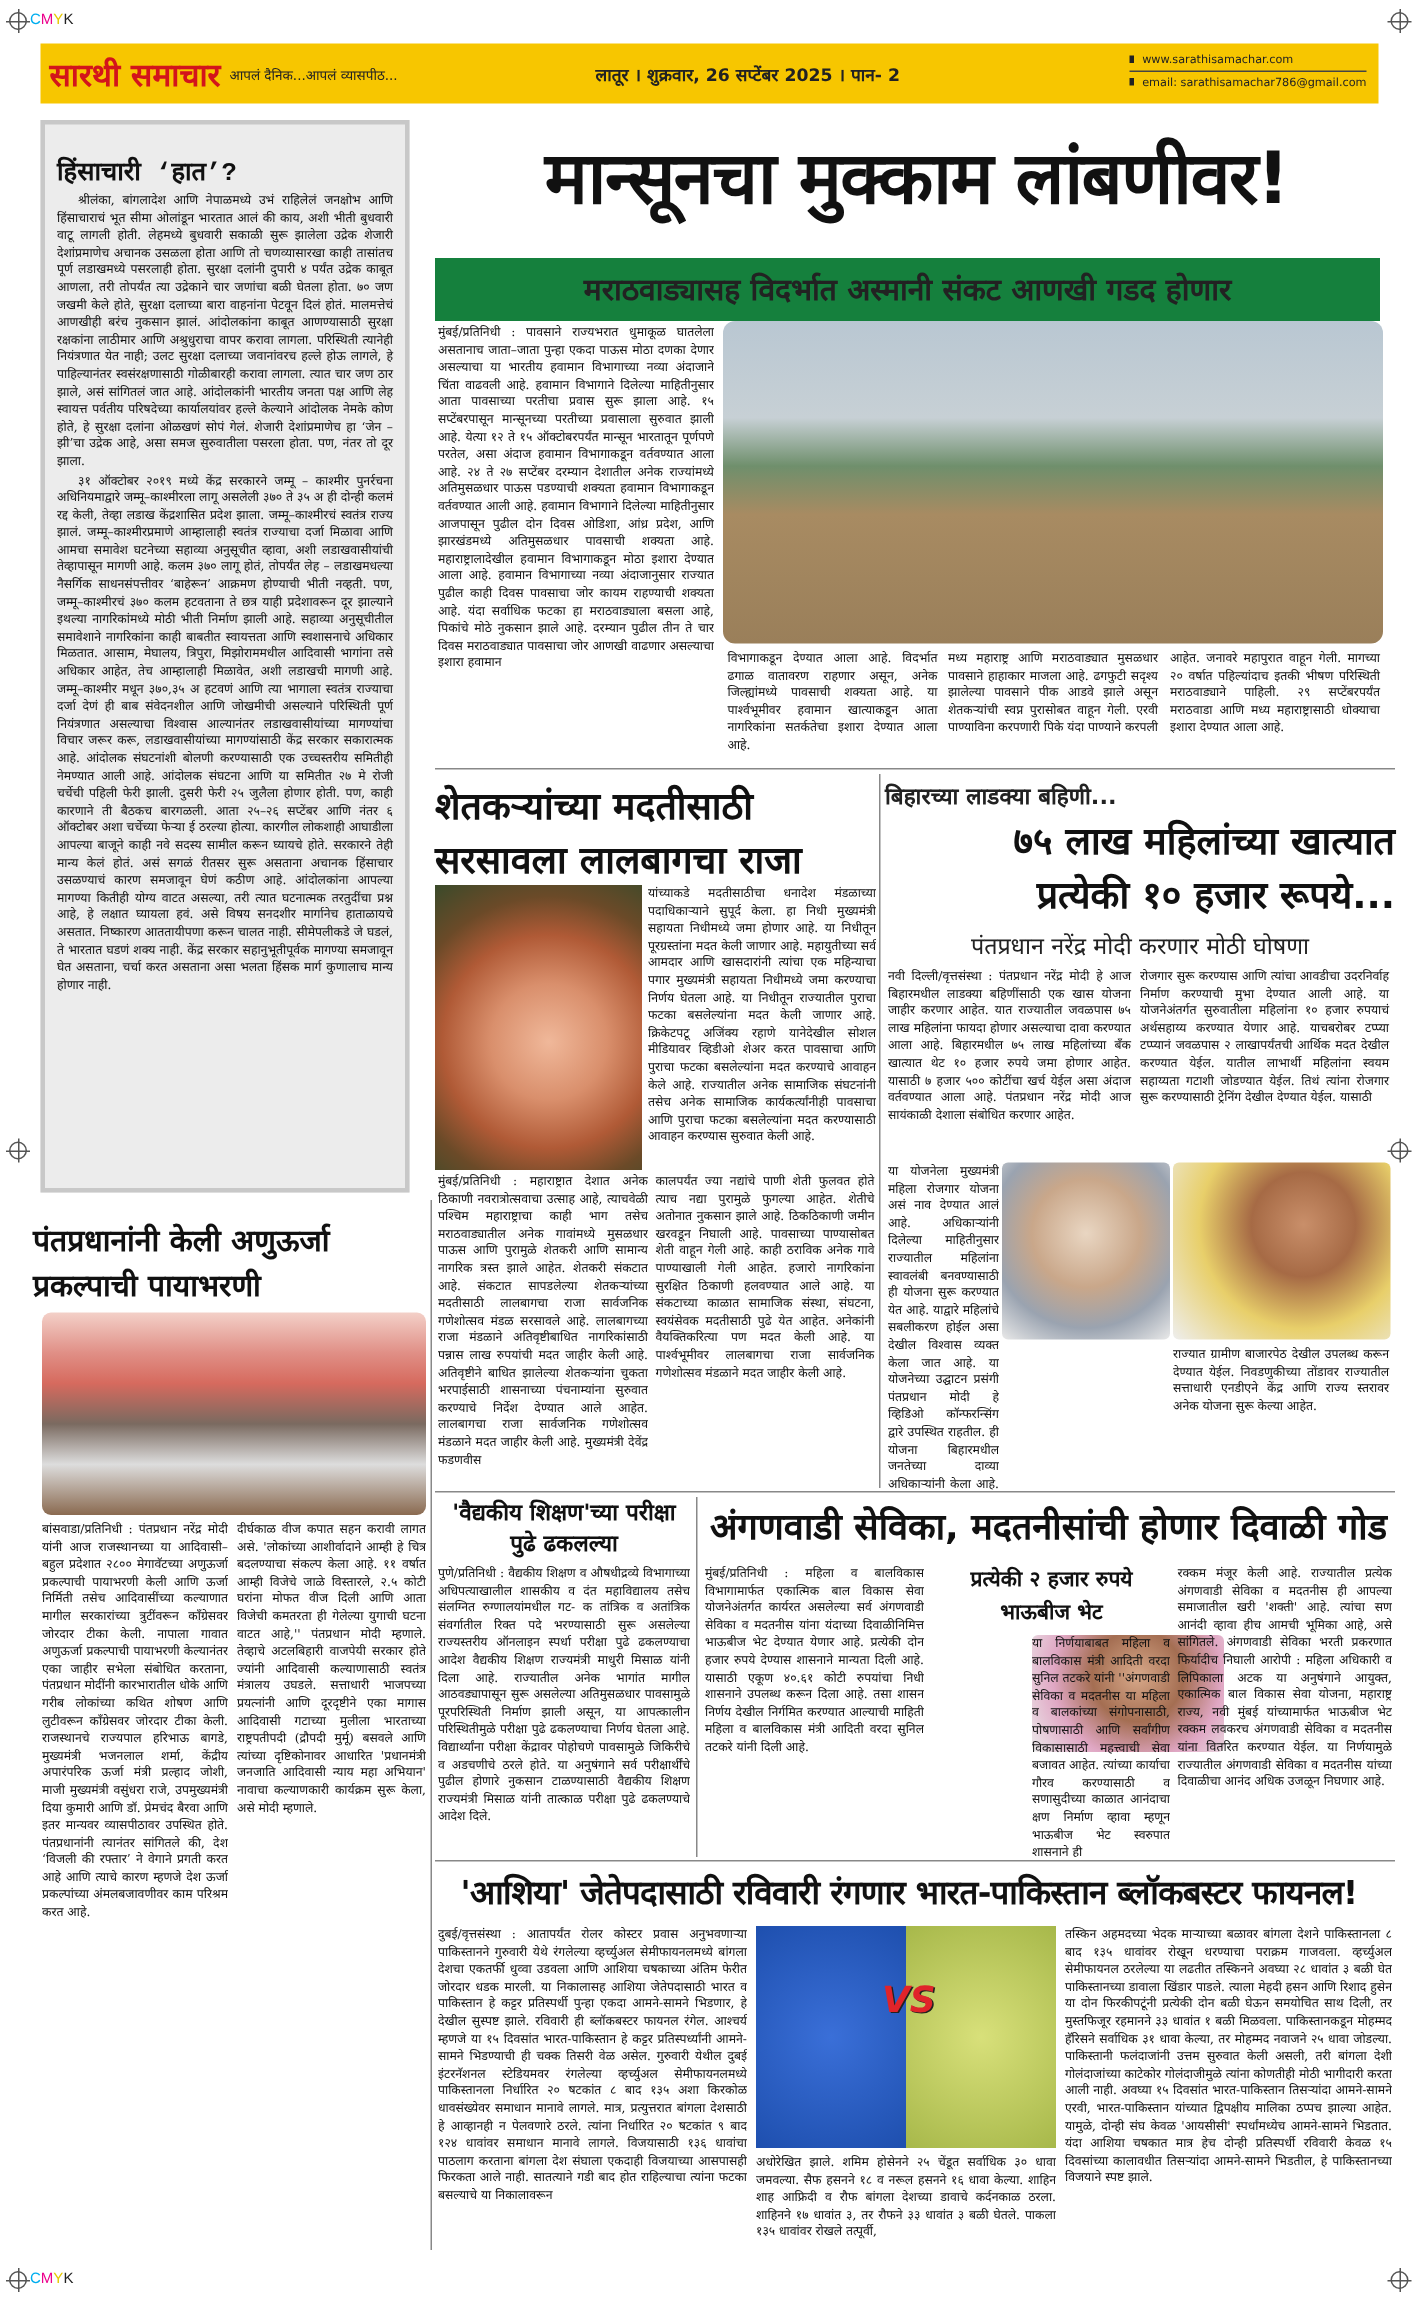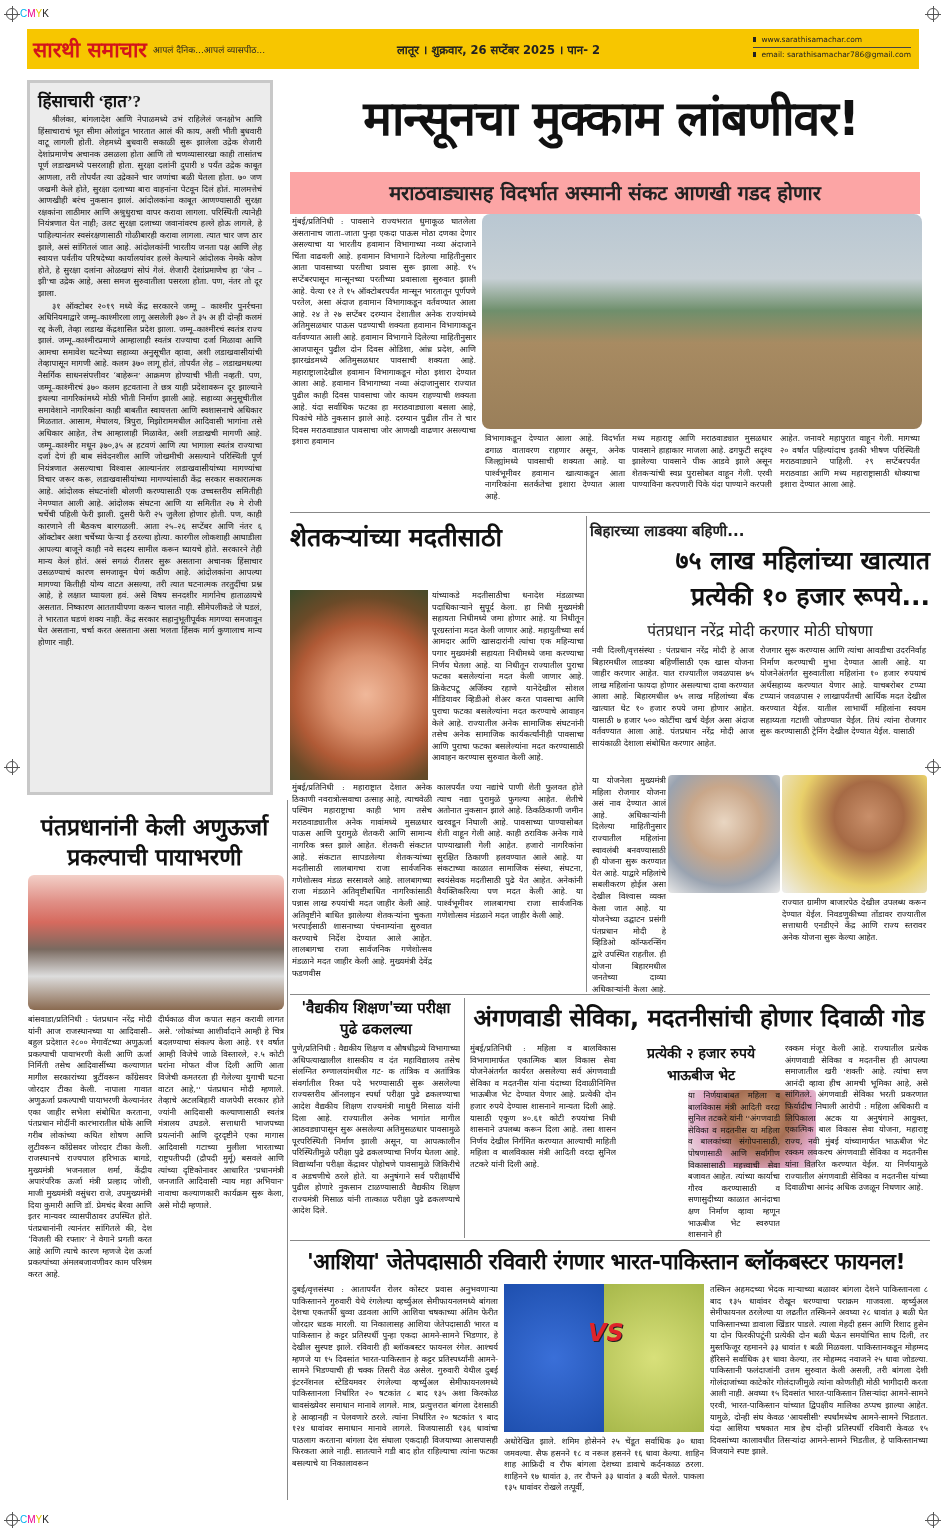--- a/index.html
+++ b/index.html
@@ -13,41 +13,41 @@
   .brand { color: #d3141b; font-weight: bold; font-size: 21px; font-family: "DejaVu Sans", sans-serif; }
   .tagline { font-size: 9px; margin-left: 6px; color: #222; }
   .dateline { position: absolute; left: 370px; font-size: 11.5px; font-weight: bold; color: #222; }
   .contact { position: absolute; right: 8px; top: 4px; font-size: 7.5px; line-height: 14px; color: #222; }
   .contact div { border-bottom: 1px solid #444; padding-left: 8px; position: relative; }
   .contact div:last-child { border-bottom: none; }
   .contact div::before { content: ""; position: absolute; left: 0; top: 4px; width: 3px; height: 5px; background: #222; }
 
   .editorial { position: absolute; left: 27px; top: 80px; width: 246px; height: 715px; background: #ececec; border: 3px solid #c8c8c8; padding: 4px 8px; }
   .ed-title { font-family: "DejaVu Serif", serif; font-style: italic; font-weight: bold; font-size: 32px; text-align: center; text-decoration: underline; }
-  .ed-head { font-size: 17px; font-weight: bold; margin: 2px 0 2px; font-family: Liberation Serif, serif; }
+  .ed-head { font-size: 17px; font-weight: bold; margin: 15px 0 2px; font-family: Liberation Mono, monospace; }
   .body-text { font-size: 8.2px; line-height: 11.6px; text-align: justify; font-family: "DejaVu Serif", serif; }
   .body-text p { text-indent: 14px; margin-bottom: 1px; }
 
   .main-head { position: absolute; left: 292px; top: 84px; width: 638px; text-align: center; font-size: 48px; font-weight: bold; letter-spacing: -1px; font-family: "DejaVu Sans", sans-serif; }
-  .sub-bar { position: absolute; left: 290px; top: 172px; width: 630px; height: 42px; background: #fca5a5; text-align: center; font-size: 20px; line-height: 42px; font-weight: bold; color: #222; }
+  .sub-bar { position: absolute; left: 290px; top: 172px; width: 630px; height: 42px; background: #15803d; text-align: center; font-size: 20px; line-height: 42px; font-weight: bold; color: #222; }
   .col { position: absolute; }
   .photo { position: absolute; border-radius: 8px; overflow: hidden; }
   .flood { left: 482px; top: 214px; width: 440px; height: 215px; background: linear-gradient(180deg, #b9c7d2 0%, #c7d0d5 30%, #6f8f6c 45%, #a88b62 60%, #9a7f5a 100%); }
   .divider-h { position: absolute; height: 1px; background: #888; }
   .divider-v { position: absolute; width: 1px; background: #888; }
 
   .ganesh-head { position: absolute; left: 290px; top: 520px; width: 292px; text-align: left; font-size: 25px; font-weight: bold; line-height: 36px; }
   .ganesh-photo { left: 290px; top: 590px; width: 138px; height: 190px; border-radius: 0; background: radial-gradient(circle at 55% 55%, #f0b89a 0%, #d98f6c 30%, #b05a36 55%, #6b4a28 75%, #3a4a2a 100%); }
   .bihar-kicker { position: absolute; left: 590px; top: 520px; font-size: 15px; font-weight: bold; color: #222; }
   .bihar-head { position: absolute; left: 590px; top: 543px; width: 340px; text-align: right; font-size: 25px; font-weight: bold; line-height: 36px; }
   .bihar-sub { position: absolute; left: 590px; top: 619px; width: 340px; text-align: center; font-size: 15.5px; font-weight: normal; color: #222; }
   .modi-photo { left: 668px; top: 775px; width: 112px; height: 118px; border-radius: 4px; background: radial-gradient(circle at 50% 40%, #e9d6c2 0%, #c9a78a 40%, #9aa3b0 70%, #e9e9e9 100%); }
   .woman-photo { left: 782px; top: 775px; width: 145px; height: 118px; border-radius: 4px; background: radial-gradient(circle at 60% 35%, #c98f6a 0%, #a66a45 30%, #e8cf6a 60%, #eeeeee 100%); }
 
-  .nuclear-head { position: absolute; left: 22px; top: 812px; width: 265px; text-align: center; font-size: 23px; font-weight: bold; line-height: 30px; }
+  .nuclear-head { position: absolute; left: 22px; top: 812px; width: 265px; font-size: 20px; font-weight: bold; line-height: 30px; }
   .rally-photo { left: 28px; top: 875px; width: 256px; height: 135px; border-radius: 6px; background: linear-gradient(180deg, #f3d0c8 0%, #e08f86 20%, #d66a5e 35%, #7a6a60 55%, #ddd 75%, #8a6a50 100%); }
 
   .exam-head { position: absolute; left: 290px; top: 998px; width: 172px; text-align: center; font-size: 15px; font-weight: bold; line-height: 21px; }
   .anganwadi-head { position: absolute; left: 468px; top: 1000px; width: 462px; text-align: center; font-size: 24px; font-weight: bold; }
   .anganwadi-sub { position: absolute; left: 622px; top: 1042px; width: 158px; text-align: center; font-size: 14px; font-weight: bold; line-height: 22px; }
   .minister-photo { left: 688px; top: 1090px; width: 128px; height: 78px; border-radius: 4px; background: radial-gradient(circle at 55% 35%, #d8a98a 0%, #a46e52 35%, #e0a7c4 65%, #ececec 100%); }
 
   .asia-head { position: absolute; left: 282px; top: 1245px; width: 648px; text-align: center; font-size: 22px; font-weight: bold; letter-spacing: -0.5px; }
   .cricket-photo { left: 504px; top: 1284px; width: 200px; height: 148px; border-radius: 0; display: flex; }
   .cricket-photo .left { width: 50%; background: radial-gradient(circle at 50% 50%, #3a6fd8 0%, #1e4fae 100%); }
@@ -88,20 +88,21 @@
 <div class="sub-bar">मराठवाड्यासह विदर्भात अस्मानी संकट आणखी गडद होणार</div>
 <div class="col body-text" style="left:292px;top:216px;width:184px;height:295px;overflow:hidden;">मुंबई/प्रतिनिधी : पावसाने राज्यभरात धुमाकूळ घातलेला असतानाच जाता–जाता पुन्हा एकदा पाऊस मोठा दणका देणार असल्याचा या भारतीय हवामान विभागाच्या नव्या अंदाजाने चिंता वाढवली आहे. हवामान विभागाने दिलेल्या माहितीनुसार आता पावसाच्या परतीचा प्रवास सुरू झाला आहे. १५ सप्टेंबरपासून मान्सूनच्या परतीच्या प्रवासाला सुरुवात झाली आहे. येत्या १२ ते १५ ऑक्टोबरपर्यंत मान्सून भारतातून पूर्णपणे परतेल, असा अंदाज हवामान विभागाकडून वर्तवण्यात आला आहे. २४ ते २७ सप्टेंबर दरम्यान देशातील अनेक राज्यांमध्ये अतिमुसळधार पाऊस पडण्याची शक्यता हवामान विभागाकडून वर्तवण्यात आली आहे. हवामान विभागाने दिलेल्या माहितीनुसार आजपासून पुढील दोन दिवस ओडिशा, आंध्र प्रदेश, आणि झारखंडमध्ये अतिमुसळधार पावसाची शक्यता आहे. महाराष्ट्रालादेखील हवामान विभागाकडून मोठा इशारा देण्यात आला आहे. हवामान विभागाच्या नव्या अंदाजानुसार राज्यात पुढील काही दिवस पावसाचा जोर कायम राहण्याची शक्यता आहे. यंदा सर्वाधिक फटका हा मराठवाड्याला बसला आहे, पिकांचे मोठे नुकसान झाले आहे. दरम्यान पुढील तीन ते चार दिवस मराठवाड्यात पावसाचा जोर आणखी वाढणार असल्याचा इशारा हवामान</div>
 <div class="photo flood"></div>
 <div class="col body-text" style="left:485px;top:433px;width:140px;">विभागाकडून देण्यात आला आहे. विदर्भात ढगाळ वातावरण राहणार असून, अनेक जिल्ह्यांमध्ये पावसाची शक्यता आहे. या पार्श्वभूमीवर हवामान खात्याकडून आता नागरिकांना सतर्कतेचा इशारा देण्यात आला आहे.</div>
 <div class="col body-text" style="left:632px;top:433px;width:140px;">मध्य महाराष्ट्र आणि मराठवाड्यात मुसळधार पावसाने हाहाकार माजला आहे. ढगफुटी सदृश्य झालेल्या पावसाने पीक आडवे झाले असून शेतकऱ्यांची स्वप्न पुरासोबत वाहून गेली. एरवी पाण्याविना करपणारी पिके यंदा पाण्याने करपली</div>
 <div class="col body-text" style="left:780px;top:433px;width:140px;">आहेत. जनावरे महापुरात वाहून गेली. मागच्या २० वर्षात पहिल्यांदाच इतकी भीषण परिस्थिती मराठवाड्याने पाहिली. २९ सप्टेंबरपर्यंत मराठवाडा आणि मध्य महाराष्ट्रासाठी धोक्याचा इशारा देण्यात आला आहे.</div>
 <div class="divider-h" style="left:290px;top:512px;width:640px;"></div>
 
 <div class="ganesh-head">
   <div>शेतकऱ्यांच्या मदतीसाठी</div>
+  <div>सरसावला लालबागचा राजा</div>
 </div>
 <div class="photo ganesh-photo"></div>
 <div class="col body-text" style="left:432px;top:590px;width:152px;height:190px;overflow:hidden;">यांच्याकडे मदतीसाठीचा धनादेश मंडळाच्या पदाधिकाऱ्याने सुपूर्द केला. हा निधी मुख्यमंत्री सहायता निधीमध्ये जमा होणार आहे. या निधीतून पूरग्रस्तांना मदत केली जाणार आहे. महायुतीच्या सर्व आमदार आणि खासदारांनी त्यांचा एक महिन्याचा पगार मुख्यमंत्री सहायता निधीमध्ये जमा करण्याचा निर्णय घेतला आहे. या निधीतून राज्यातील पुराचा फटका बसलेल्यांना मदत केली जाणार आहे. क्रिकेटपटू अजिंक्य रहाणे यानेदेखील सोशल मीडियावर व्हिडीओ शेअर करत पावसाचा आणि पुराचा फटका बसलेल्यांना मदत करण्याचे आवाहन केले आहे. राज्यातील अनेक सामाजिक संघटनांनी तसेच अनेक सामाजिक कार्यकर्त्यांनीही पावसाचा आणि पुराचा फटका बसलेल्यांना मदत करण्यासाठी आवाहन करण्यास सुरुवात केली आहे.</div>
 <div class="col body-text" style="left:292px;top:782px;width:140px;height:210px;overflow:hidden;">मुंबई/प्रतिनिधी : महाराष्ट्रात देशात अनेक ठिकाणी नवरात्रोत्सवाचा उत्साह आहे, त्याचवेळी पश्चिम महाराष्ट्राचा काही भाग तसेच मराठवाड्यातील अनेक गावांमध्ये मुसळधार पाऊस आणि पुरामुळे शेतकरी आणि सामान्य नागरिक त्रस्त झाले आहेत. शेतकरी संकटात आहे. संकटात सापडलेल्या शेतकऱ्यांच्या मदतीसाठी लालबागचा राजा सार्वजनिक गणेशोत्सव मंडळ सरसावले आहे. लालबागच्या राजा मंडळाने अतिवृष्टीबाधित नागरिकांसाठी पन्नास लाख रुपयांची मदत जाहीर केली आहे. अतिवृष्टीने बाधित झालेल्या शेतकऱ्यांना चुकता भरपाईसाठी शासनाच्या पंचनाम्यांना सुरुवात करण्याचे निर्देश देण्यात आले आहेत. लालबागचा राजा सार्वजनिक गणेशोत्सव मंडळाने मदत जाहीर केली आहे. मुख्यमंत्री देवेंद्र फडणवीस</div>
 <div class="col body-text" style="left:437px;top:782px;width:146px;height:210px;overflow:hidden;">कालपर्यंत ज्या नद्यांचे पाणी शेती फुलवत होते त्याच नद्या पुरामुळे फुगल्या आहेत. शेतीचे अतोनात नुकसान झाले आहे. ठिकठिकाणी जमीन खरवडून निघाली आहे. पावसाच्या पाण्यासोबत शेती वाहून गेली आहे. काही ठराविक अनेक गावे पाण्याखाली गेली आहेत. हजारो नागरिकांना सुरक्षित ठिकाणी हलवण्यात आले आहे. या संकटाच्या काळात सामाजिक संस्था, संघटना, स्वयंसेवक मदतीसाठी पुढे येत आहेत. अनेकांनी वैयक्तिकरित्या पण मदत केली आहे. या पार्श्वभूमीवर लालबागचा राजा सार्वजनिक गणेशोत्सव मंडळाने मदत जाहीर केली आहे.</div>
 <div class="divider-v" style="left:586px;top:516px;height:476px;"></div>
 
 <div class="bihar-kicker">बिहारच्या लाडक्या बहिणी...</div>
 <div class="bihar-head">
   <div>७५ लाख महिलांच्या खात्यात</div>

